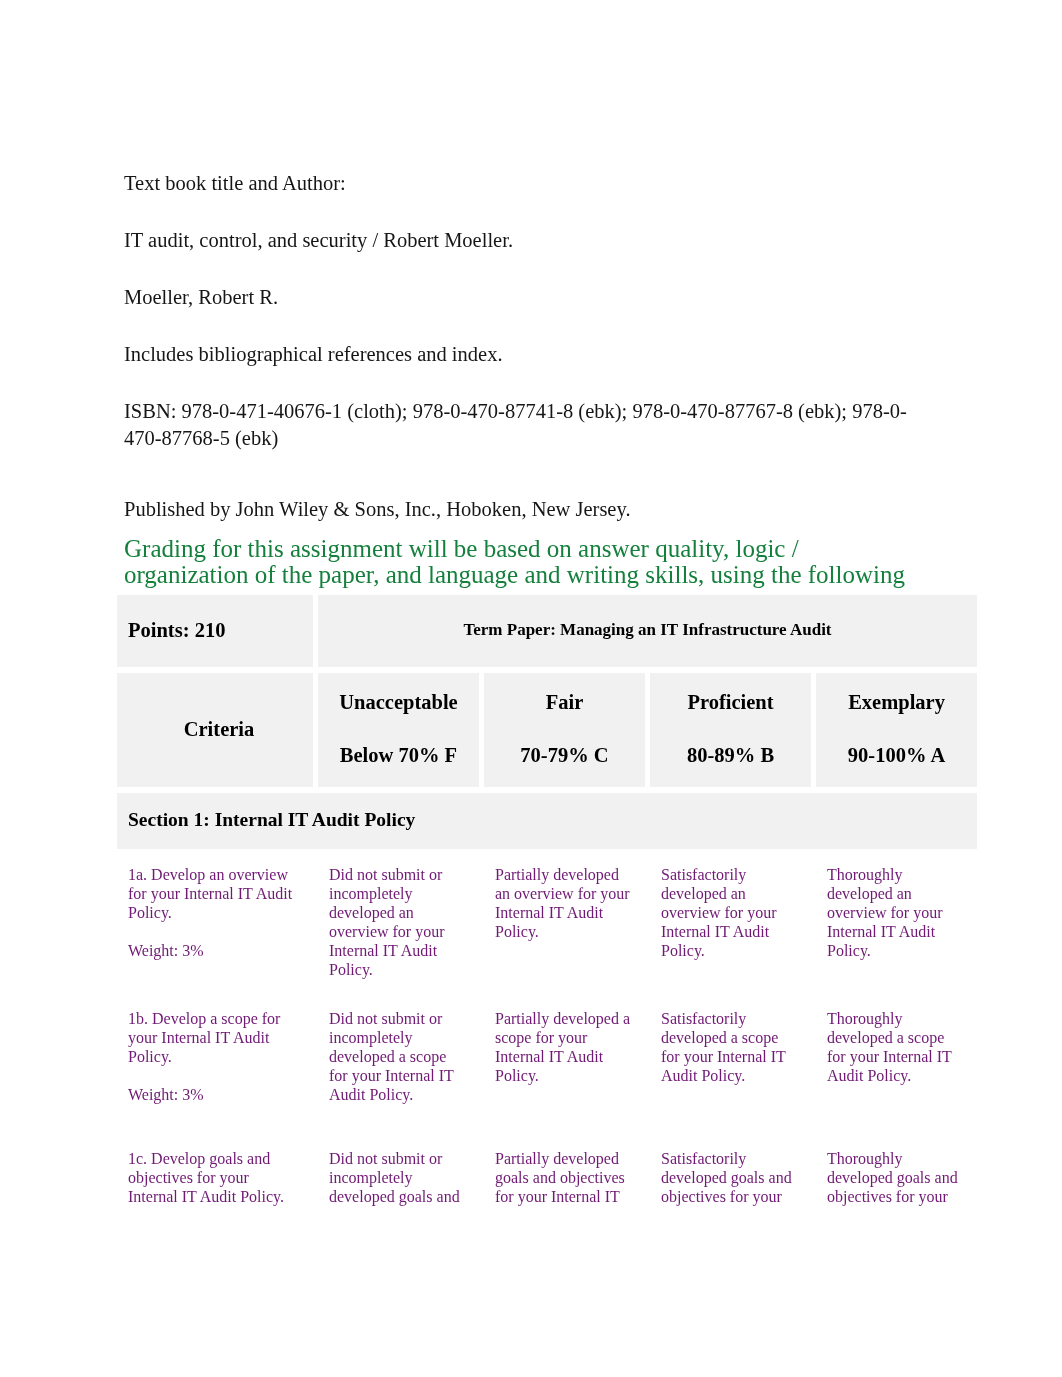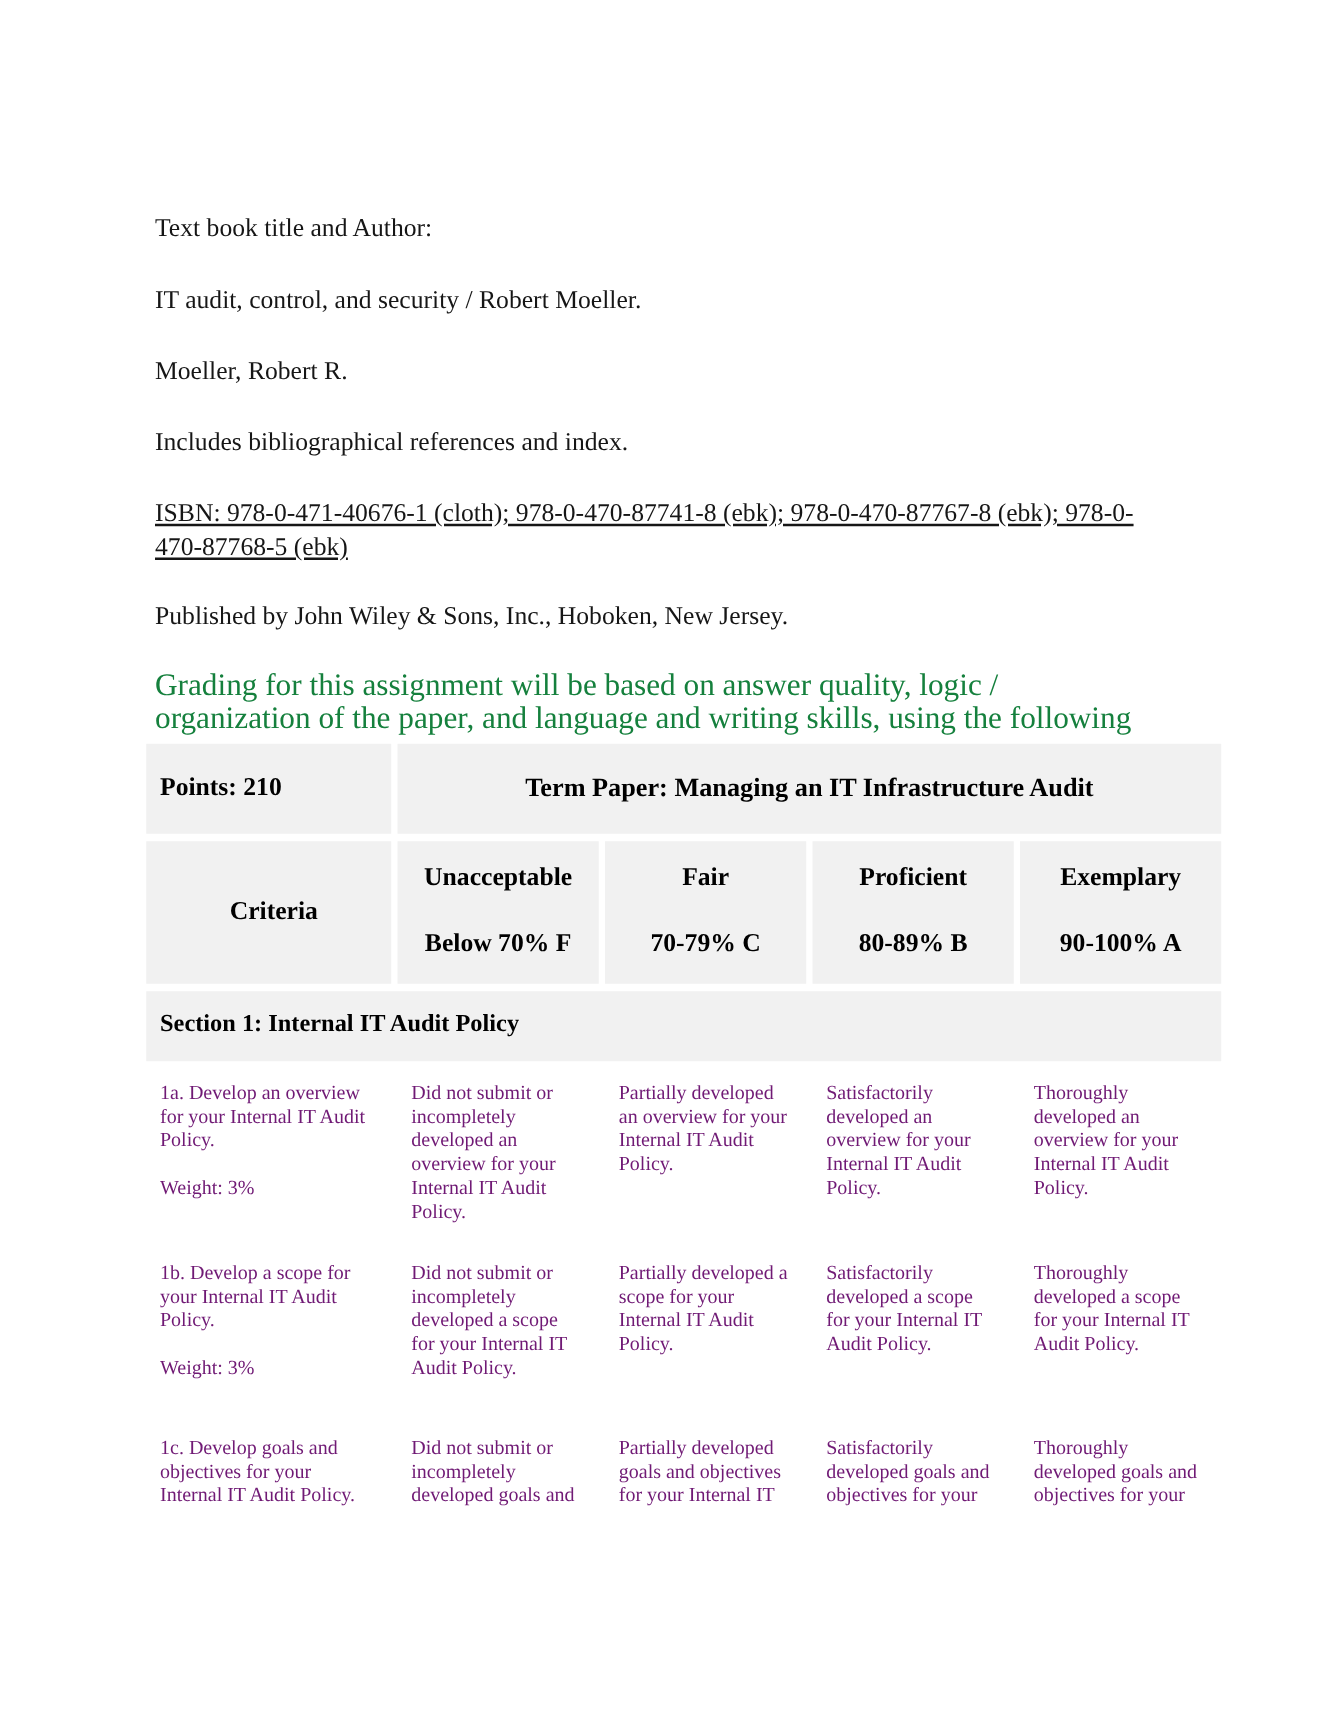--- a/index.html
+++ b/index.html
@@ -33,22 +33,21 @@
     top: 170px;
     width: 815px;
   }
   .intro p {
     margin: 0 0 30px 0;
     font-size: 20.5px;
     line-height: 27px;
     color: #161616;
   }
   .intro p.isbn {
-    margin-bottom: 28px;
-    text-decoration: underline;
+    margin-bottom: 44px;
   }
 
   
   .grading {
     position: absolute;
     left: 124px;
     top: 536px;
     width: 800px;
     font-size: 25px;
     line-height: 26px;
@@ -84,21 +83,21 @@
   td.points-cell {
     vertical-align: middle;
     font-weight: bold;
     font-size: 20.5px;
     height: 72px;
   }
   td.title-cell {
     text-align: center;
     vertical-align: middle;
     font-weight: bold;
-    font-size: 21px;
+    font-size: 17px;
     height: 72px;
   }
 
   
   td.criteria-head {
     text-align: center;
     vertical-align: middle;
     font-weight: bold;
     font-size: 20.5px;
     height: 114px;

